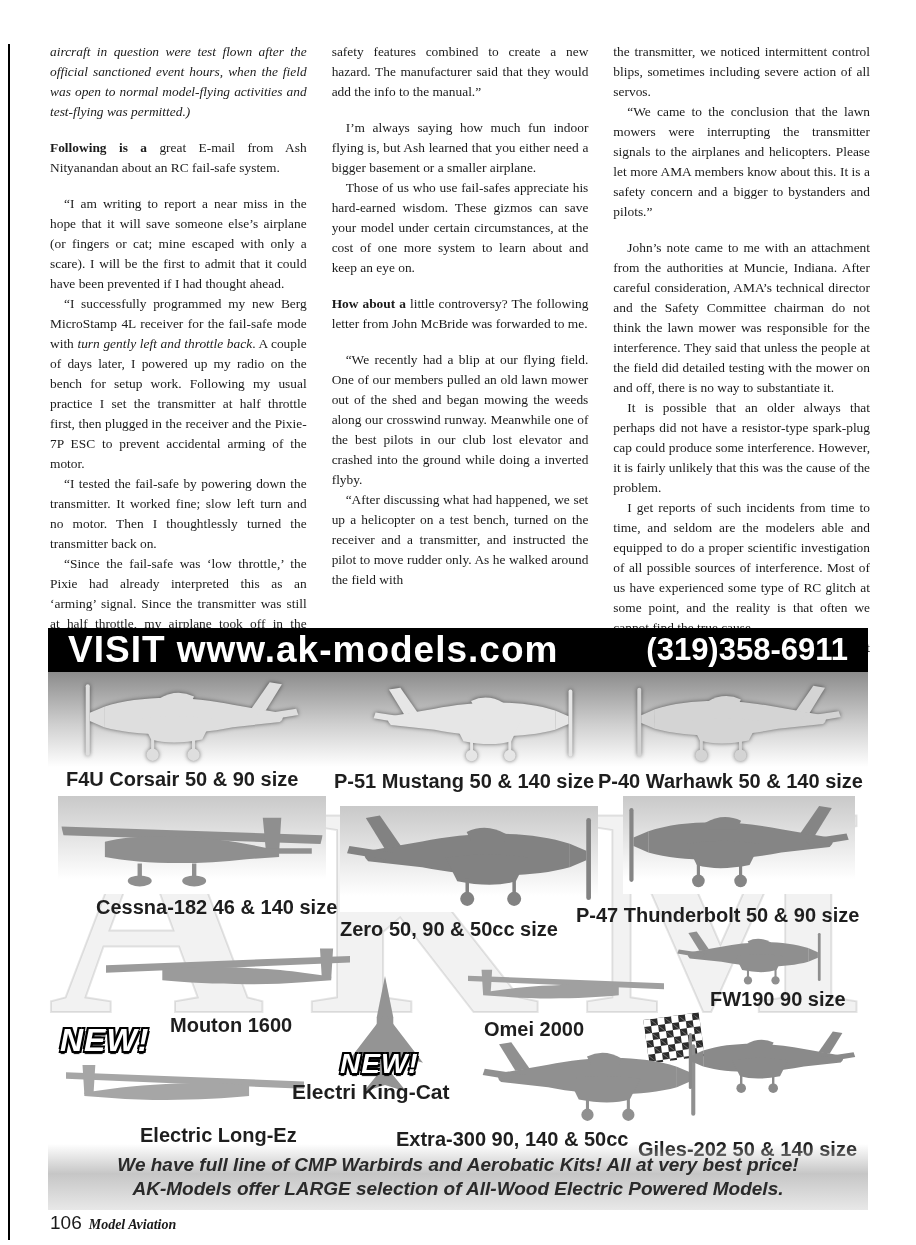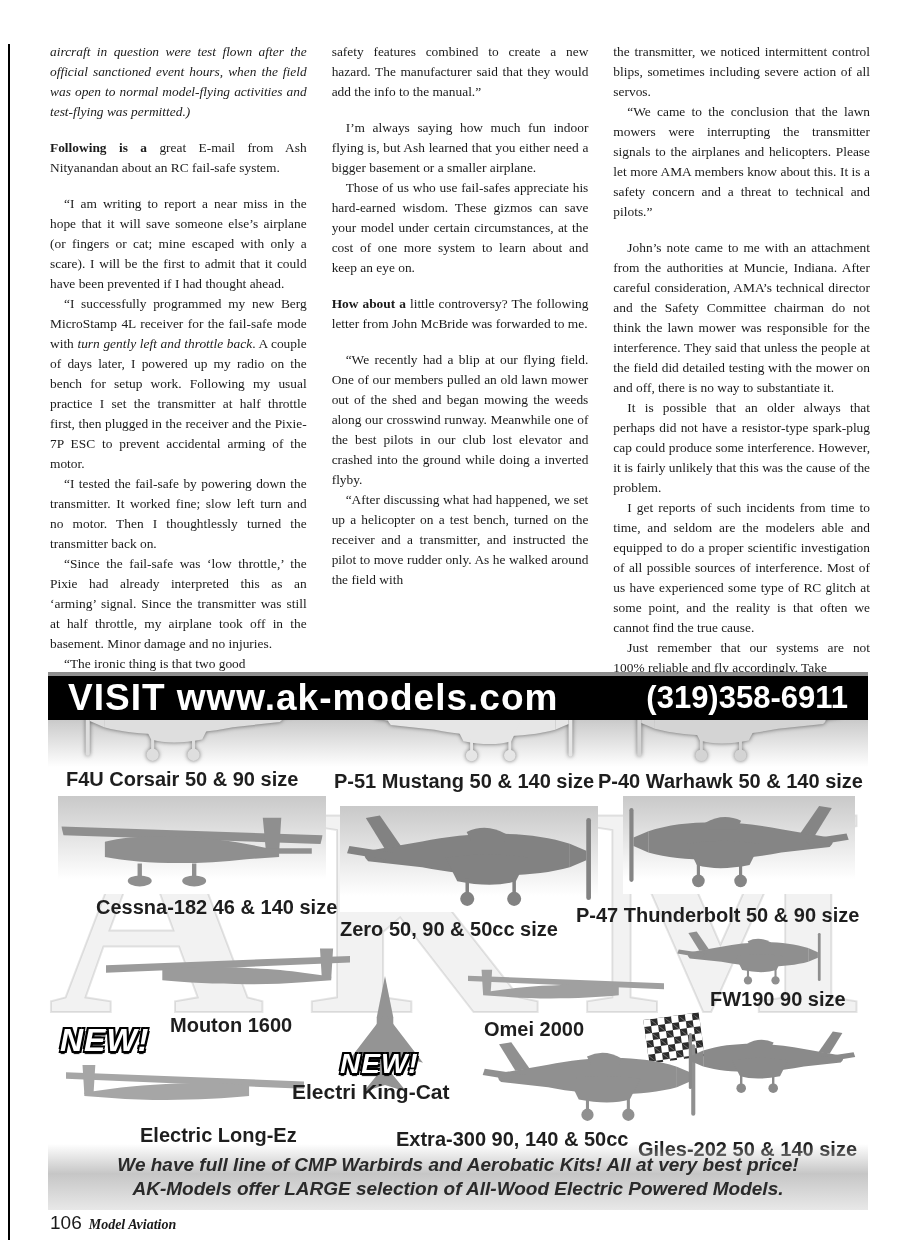--- a/index.html
+++ b/index.html
@@ -49,21 +49,20 @@
   .ad-header {
     position: absolute;
     left: 0; top: 0; right: 0; height: 44px;
     background: #000;
     color: #fff;
     display: flex;
     align-items: center;
     justify-content: space-between;
     padding: 0 20px;
     z-index: 3;
-    margin-top: 48px;
   }
   .ad-header .visit {
     font-size: 37px; font-weight: bold; letter-spacing: 1px; white-space: nowrap;
   }
   .ad-header .phone {
     font-size: 31px; font-weight: bold; white-space: nowrap;
   }
   .strip {
     position: absolute;
     left: 0; top: 44px; right: 0; height: 95px;
@@ -243,21 +242,21 @@
     <div class="col">
         <p class=""><span>safety features combined to create a new hazard. The manufacturer said that they would add the info to the manual.”</span></p>
         <p class="ind gap"><span>I’m always saying how much fun indoor flying is, but Ash learned that you either need a bigger basement or a smaller airplane.</span></p>
         <p class="ind "><span>Those of us who use fail-safes appreciate his hard-earned wisdom. These gizmos can save your model under certain circumstances, at the cost of one more system to learn about and keep an eye on.</span></p>
         <p class="gap"><span class="bold">How about a </span><span>little controversy? The following letter from John McBride was forwarded to me.</span></p>
         <p class="ind gap"><span>“We recently had a blip at our flying field. One of our members pulled an old lawn mower out of the shed and began mowing the weeds along our crosswind runway. Meanwhile one of the best pilots in our club lost elevator and crashed into the ground while doing a inverted flyby.</span></p>
         <p class="ind "><span>“After discussing what had happened, we set up a helicopter on a test bench, turned on the receiver and a transmitter, and instructed the pilot to move rudder only. As he walked around the field with</span></p>
       </div>
     <div class="col">
         <p class=""><span>the transmitter, we noticed intermittent control blips, sometimes including severe action of all servos.</span></p>
-        <p class="ind "><span>“We came to the conclusion that the lawn mowers were interrupting the transmitter signals to the airplanes and helicopters. Please let more AMA members know about this. It is a safety concern and a threat to technical and pilots.”</span></p>
+        <p class="ind "><span>“We came to the conclusion that the lawn mowers were interrupting the transmitter signals to the airplanes and helicopters. Please let more AMA members know about this. It is a safety concern and a bigger to bystanders and pilots.”</span></p>
         <p class="ind gap"><span>John’s note came to me with an attachment from the authorities at Muncie, Indiana. After careful consideration, AMA’s technical director and the Safety Committee chairman do not think the lawn mower was responsible for the interference. They said that unless the people at the field did detailed testing with the mower on and off, there is no way to substantiate it.</span></p>
         <p class="ind "><span>It is possible that an older always that perhaps did not have a resistor-type spark-plug cap could produce some interference. However, it is fairly unlikely that this was the cause of the problem.</span></p>
         <p class="ind "><span>I get reports of such incidents from time to time, and seldom are the modelers able and equipped to do a proper scientific investigation of all possible sources of interference. Most of us have experienced some type of RC glitch at some point, and the reality is that often we cannot find the true cause.</span></p>
         <p class="ind "><span>Just remember that our systems are not 100% reliable and fly accordingly. Take</span></p>
       </div>
   </div>
 
   <div class="ad">
 
     <div class="watermark">AKM</div>

